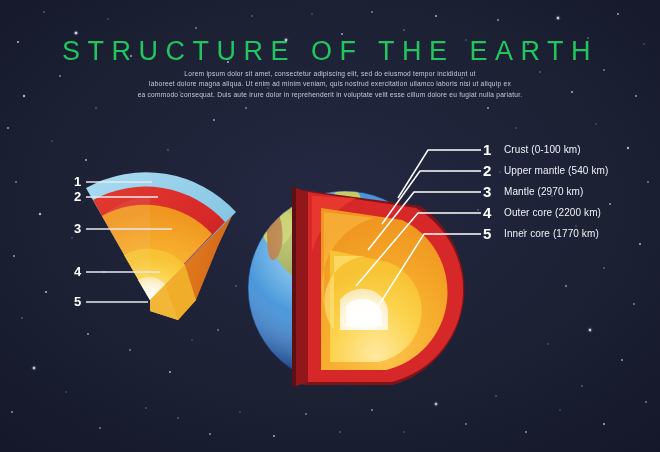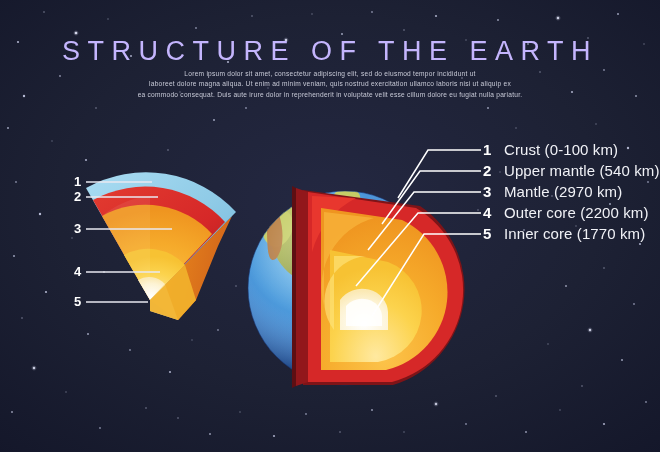--- a/index.html
+++ b/index.html
@@ -5,35 +5,35 @@
   html,body{margin:0;padding:0;}
   body{
     width:660px;height:452px;overflow:hidden;
     font-family:"Liberation Sans", sans-serif;
     background:#1c1f2e;
   }
   #stage{position:relative;width:660px;height:452px;overflow:hidden;}
   #stage svg.full{position:absolute;left:0;top:0;width:660px;height:452px;}
   .title{
     position:absolute;left:0;top:36px;width:660px;text-align:center;
-    color:#c4b5fd;font-size:27px;letter-spacing:7.5px;
+    color:#22c55e;font-size:27px;letter-spacing:7.5px;
     font-weight:400;white-space:nowrap;
   }
   .subtitle{
     position:absolute;left:130px;top:69px;width:400px;text-align:center;
     color:#c9cbd8;font-size:6.6px;line-height:10.4px;letter-spacing:.25px;
   }
   .legend{position:absolute;left:483px;top:139px;width:180px;}
   .legend-row{height:21px;display:flex;align-items:center;}
   .legend-num{
     color:#ffffff;font-size:15px;font-weight:700;width:14px;
     text-align:left;line-height:1;
   }
   .legend-label{
-    color:#f0f1f6;font-size:15px;margin-left:7px;white-space:nowrap;letter-spacing:.1px;
+    color:#f0f1f6;font-size:10px;margin-left:7px;white-space:nowrap;letter-spacing:.1px;
   }
   .lnum{
     position:absolute;color:#ffffff;font-size:13px;font-weight:700;
   }
 </style>
 </head>
 <body>
 
 <div id="stage">
 

